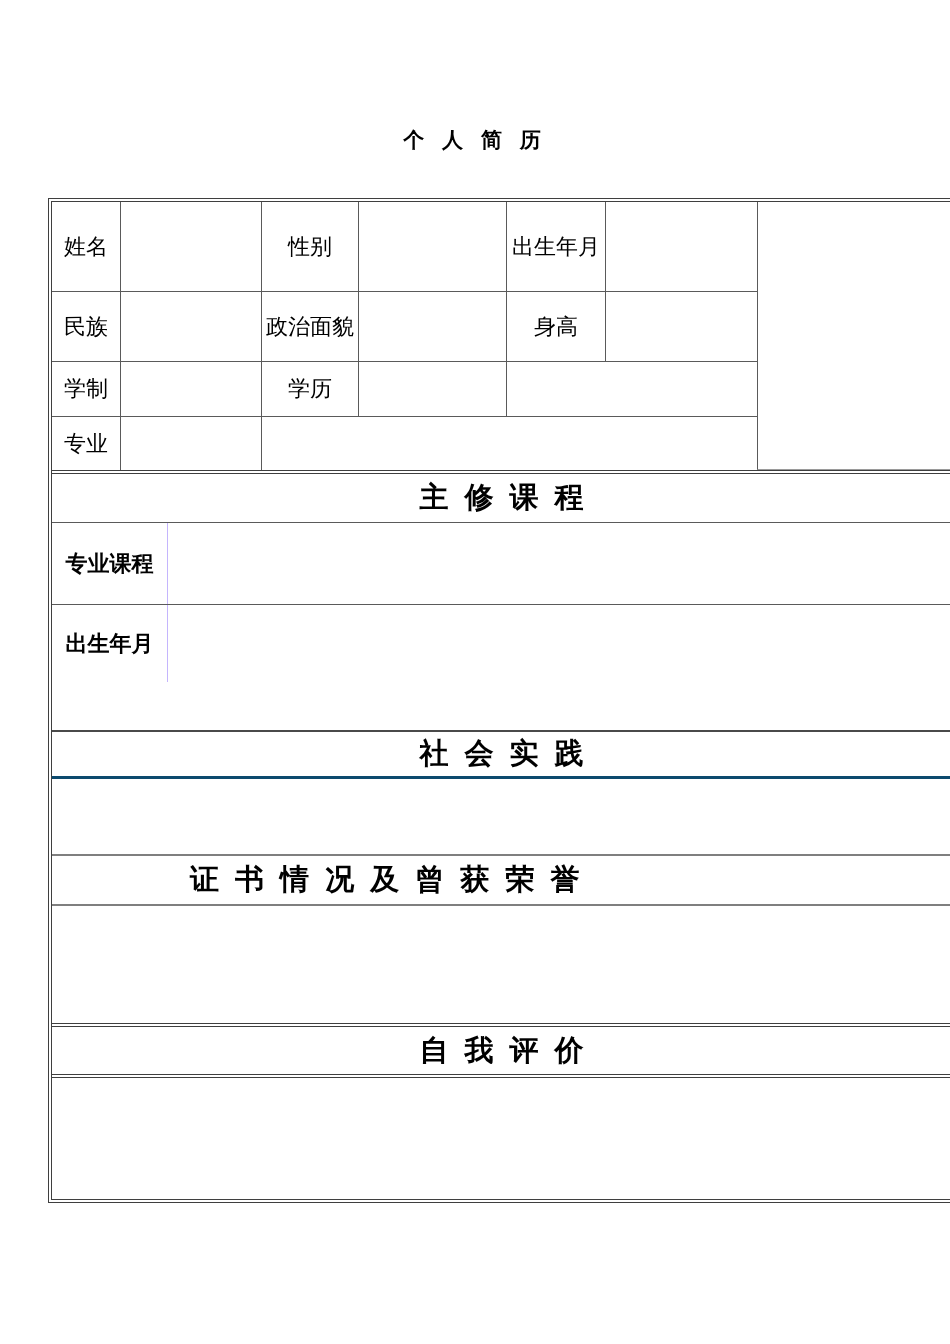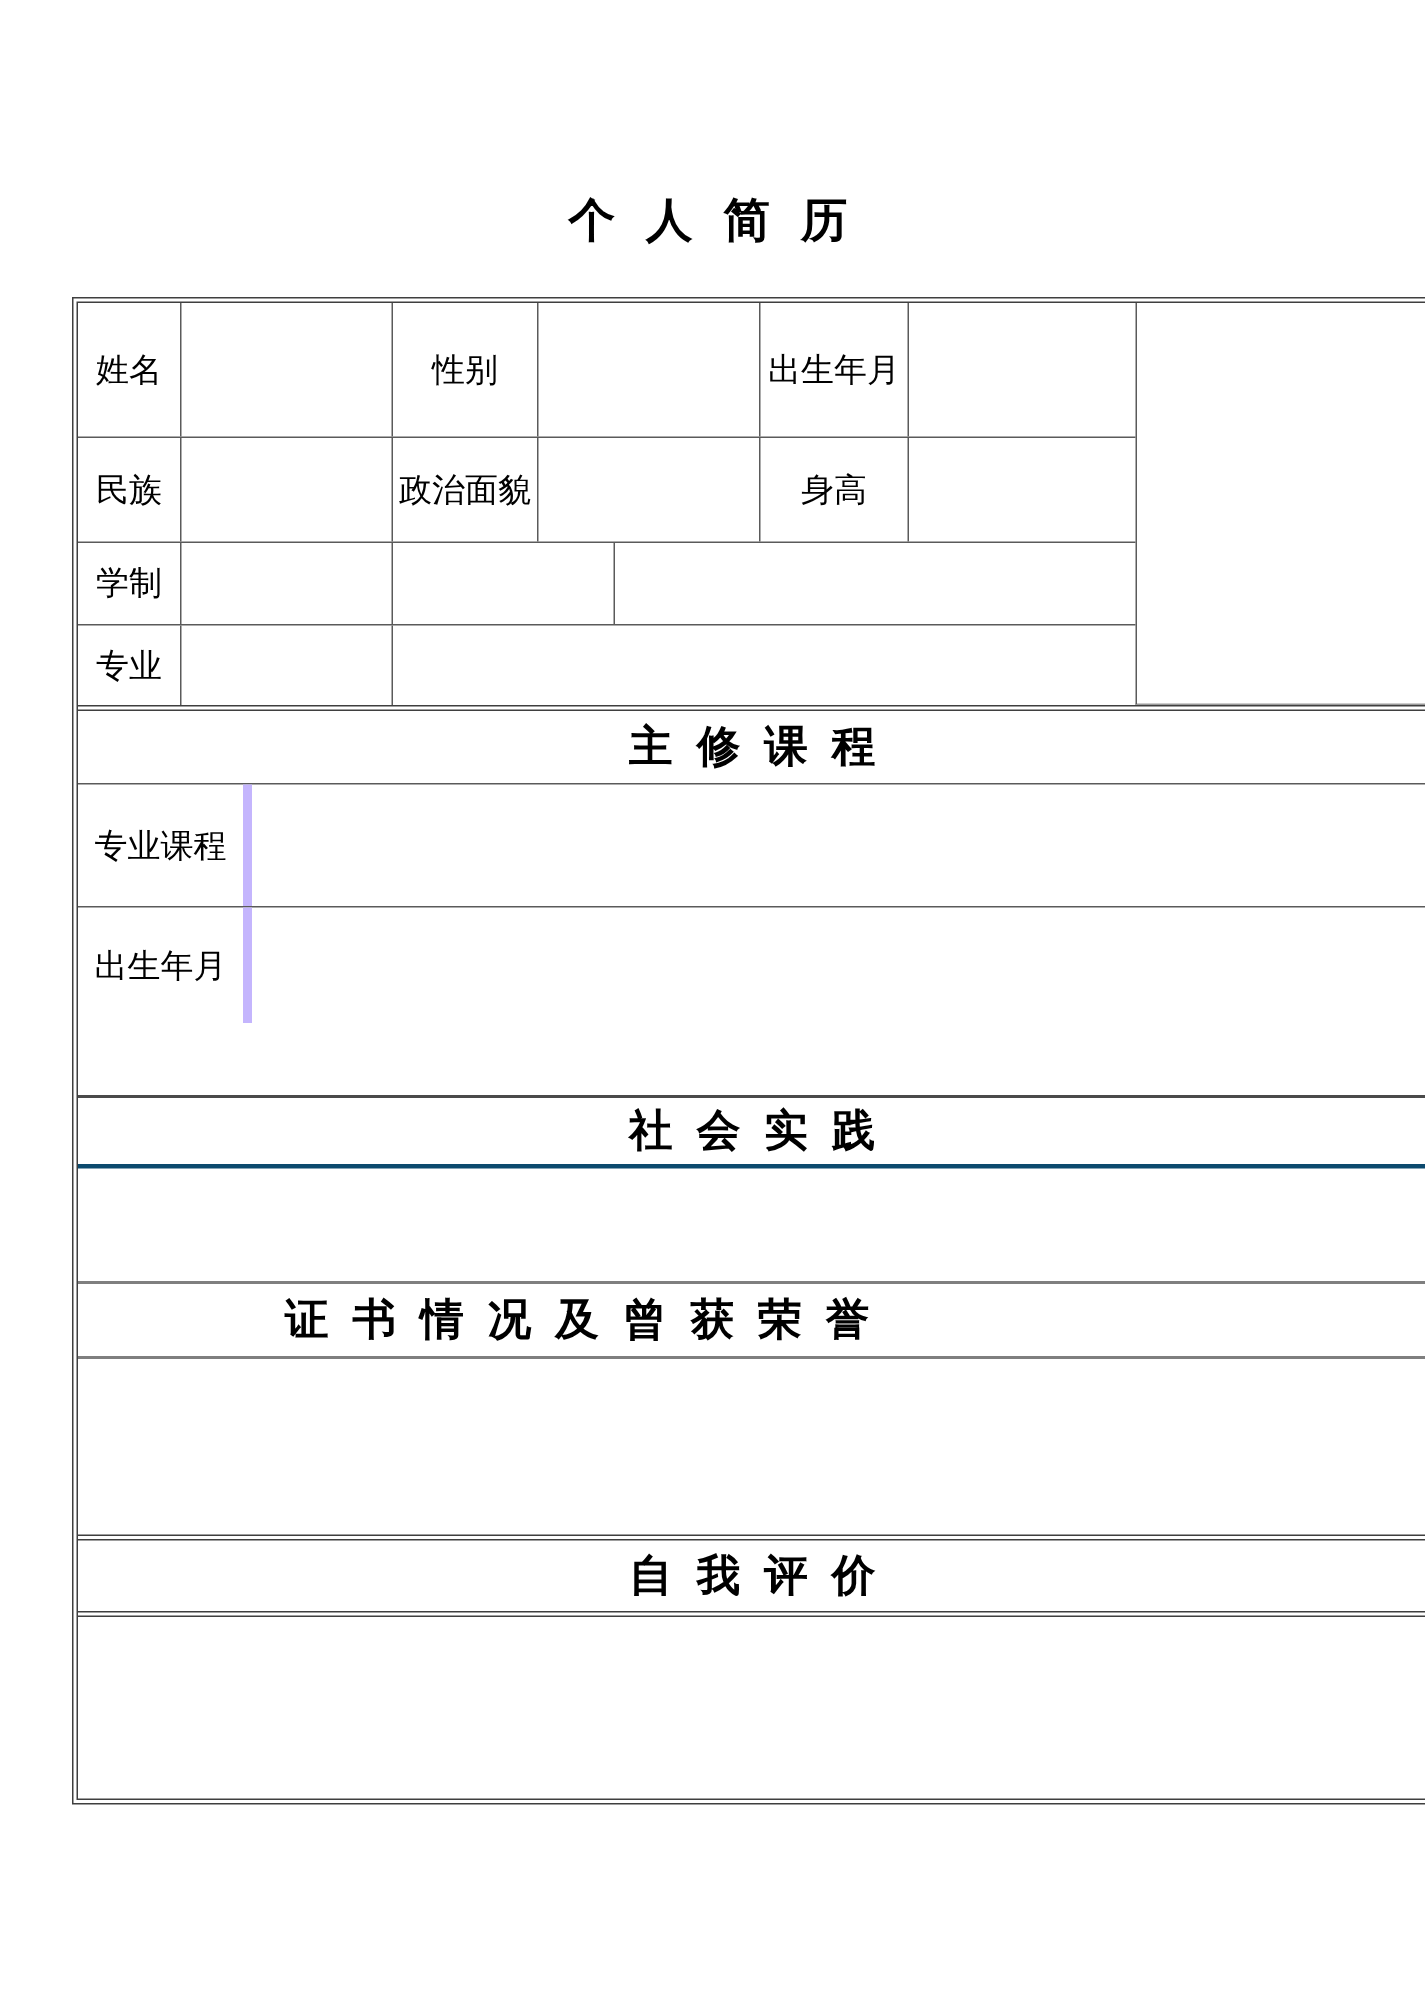--- a/index.html
+++ b/index.html
@@ -10,21 +10,21 @@
     background: #ffffff;
     font-family: "Liberation Sans", "DejaVu Sans", sans-serif;
     color: #000000;
   }
   .doc-title {
     position: absolute;
     top: 126px;
     left: 0;
     width: 100%;
     text-align: center;
-    font-size: 31px;
+    font-size: 21px;
     font-weight: bold;
     letter-spacing: 6px;
   }
   .resume {
     position: absolute;
     left: 48px;
     top: 198px;
     width: 911px;
     height: 1005px;
     border: 4px double #3f3f3f;
@@ -74,21 +74,22 @@
   .hdr-practice  { height: 49px; border-top: 2px solid #4a4a4a; border-bottom: 3px solid #0c4a6e; margin-top: 48px; }
   .hdr-certs     { height: 50px; border-bottom: 2px solid #7f7f7f; justify-content: flex-start; padding-left: 138px; }
   .hdr-eval      { height: 55px; border-top: 4px double #3f3f3f; border-bottom: 4px double #3f3f3f; }
 
   .course-row { flex: none; display: flex; border-bottom: 1px solid #5a5a5a; }
   .course-row.major    { height: 82px; }
   .course-row.elective { height: 77px; border-bottom: none; }
   .course-label {
     width: 116px; flex: none;
     display: flex; align-items: center; justify-content: center;
-    border-right: 6px solid #c4b5fd;
+    border-right: 1px solid #c4b5fd;
+    font-weight: bold;
   }
   .course-value { flex: 1; }
 
   .blank-row { flex: none; }
   .blank-practice { height: 77px; border-bottom: 2px solid #7f7f7f; }
   .blank-certs    { height: 117px; }
   .blank-eval     { flex: 1; }
 </style>
 </head>
 <body>
@@ -116,20 +117,21 @@
           <div class="cell w2"></div>
           <div class="cell w3">政治面貌</div>
           <div class="cell w4"></div>
           <div class="cell w5">身高</div>
           <div class="cell w6 last"></div>
         </div>
 
         <div class="info-row r3">
           <div class="cell w1">学制</div>
           <div class="cell w2"></div>
+          <div class="cell w3">学历</div>
           <div class="cell w4"></div>
           <div class="cell w6 last"></div>
         </div>
 
         <div class="info-row r4">
           <div class="cell w1">专业</div>
           <div class="cell w2"></div>
           <div class="cell last" style="flex:1"></div>
         </div>
 

